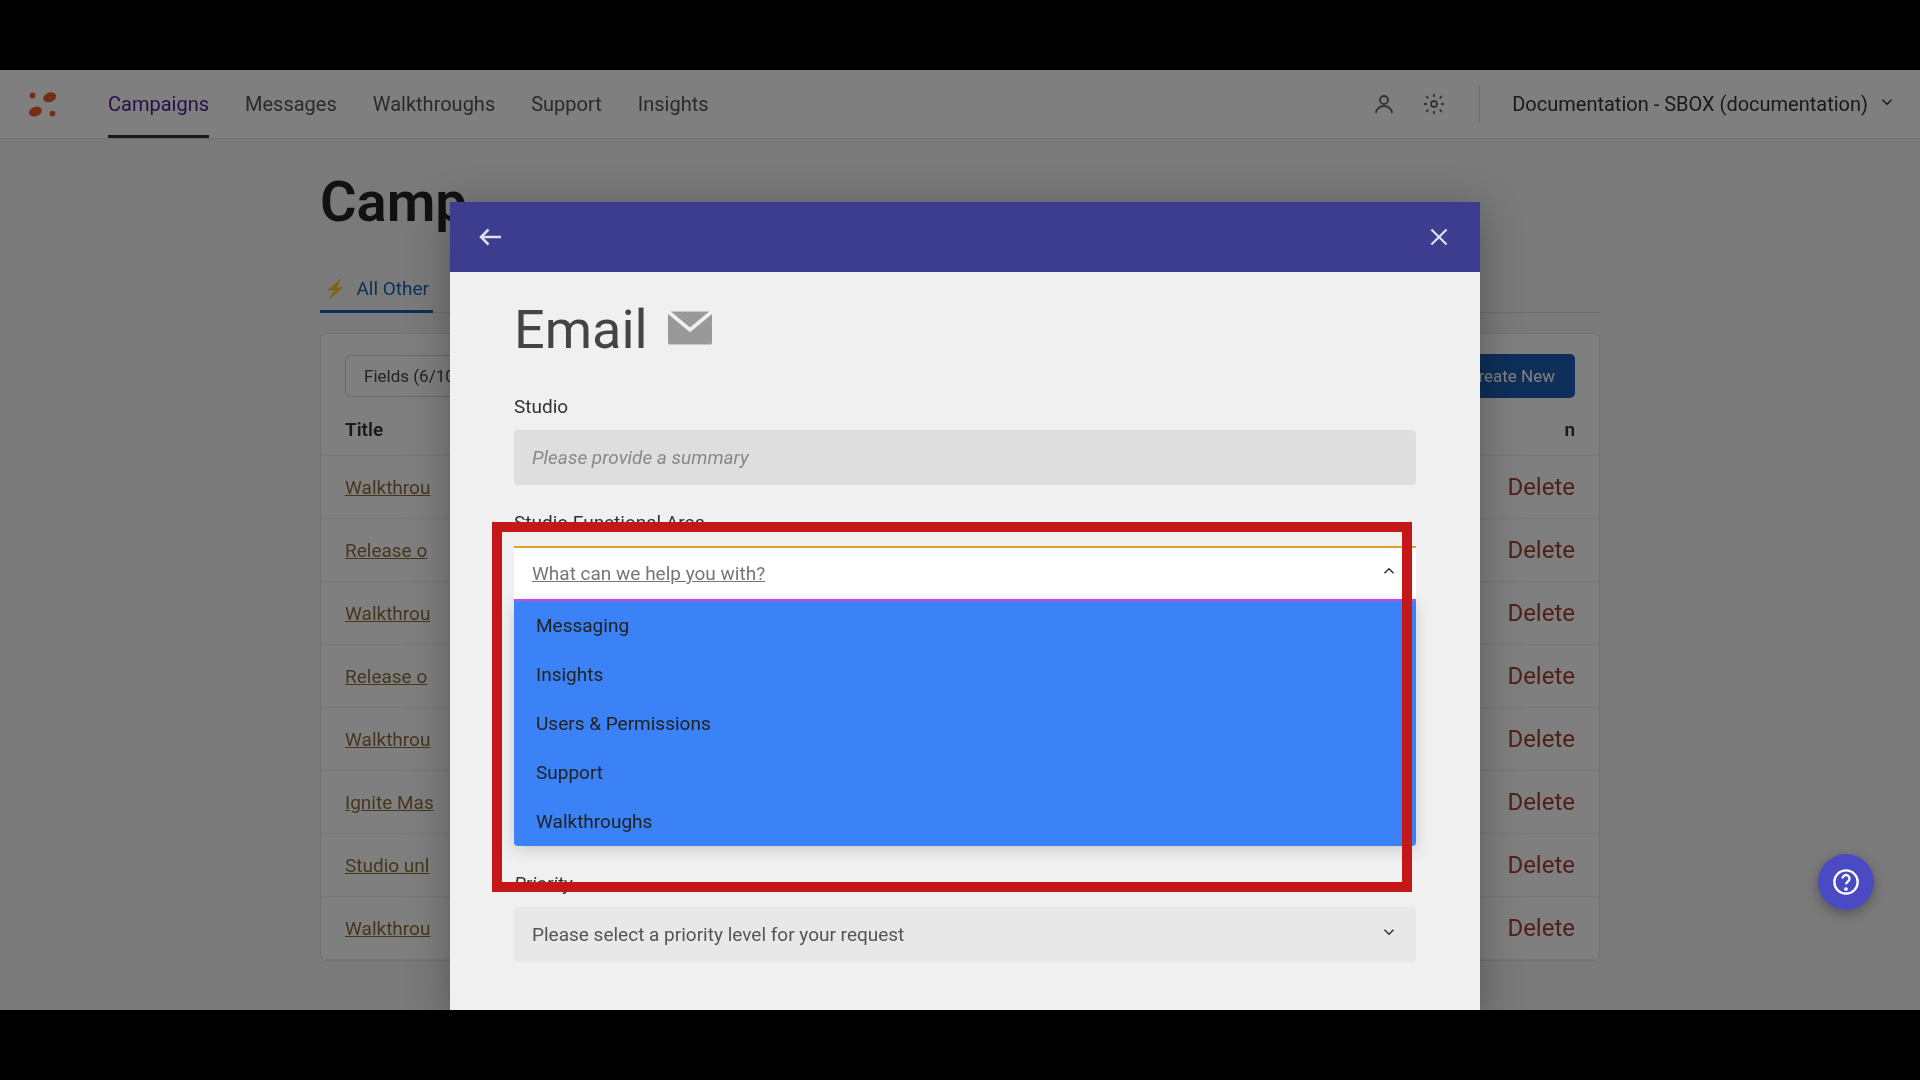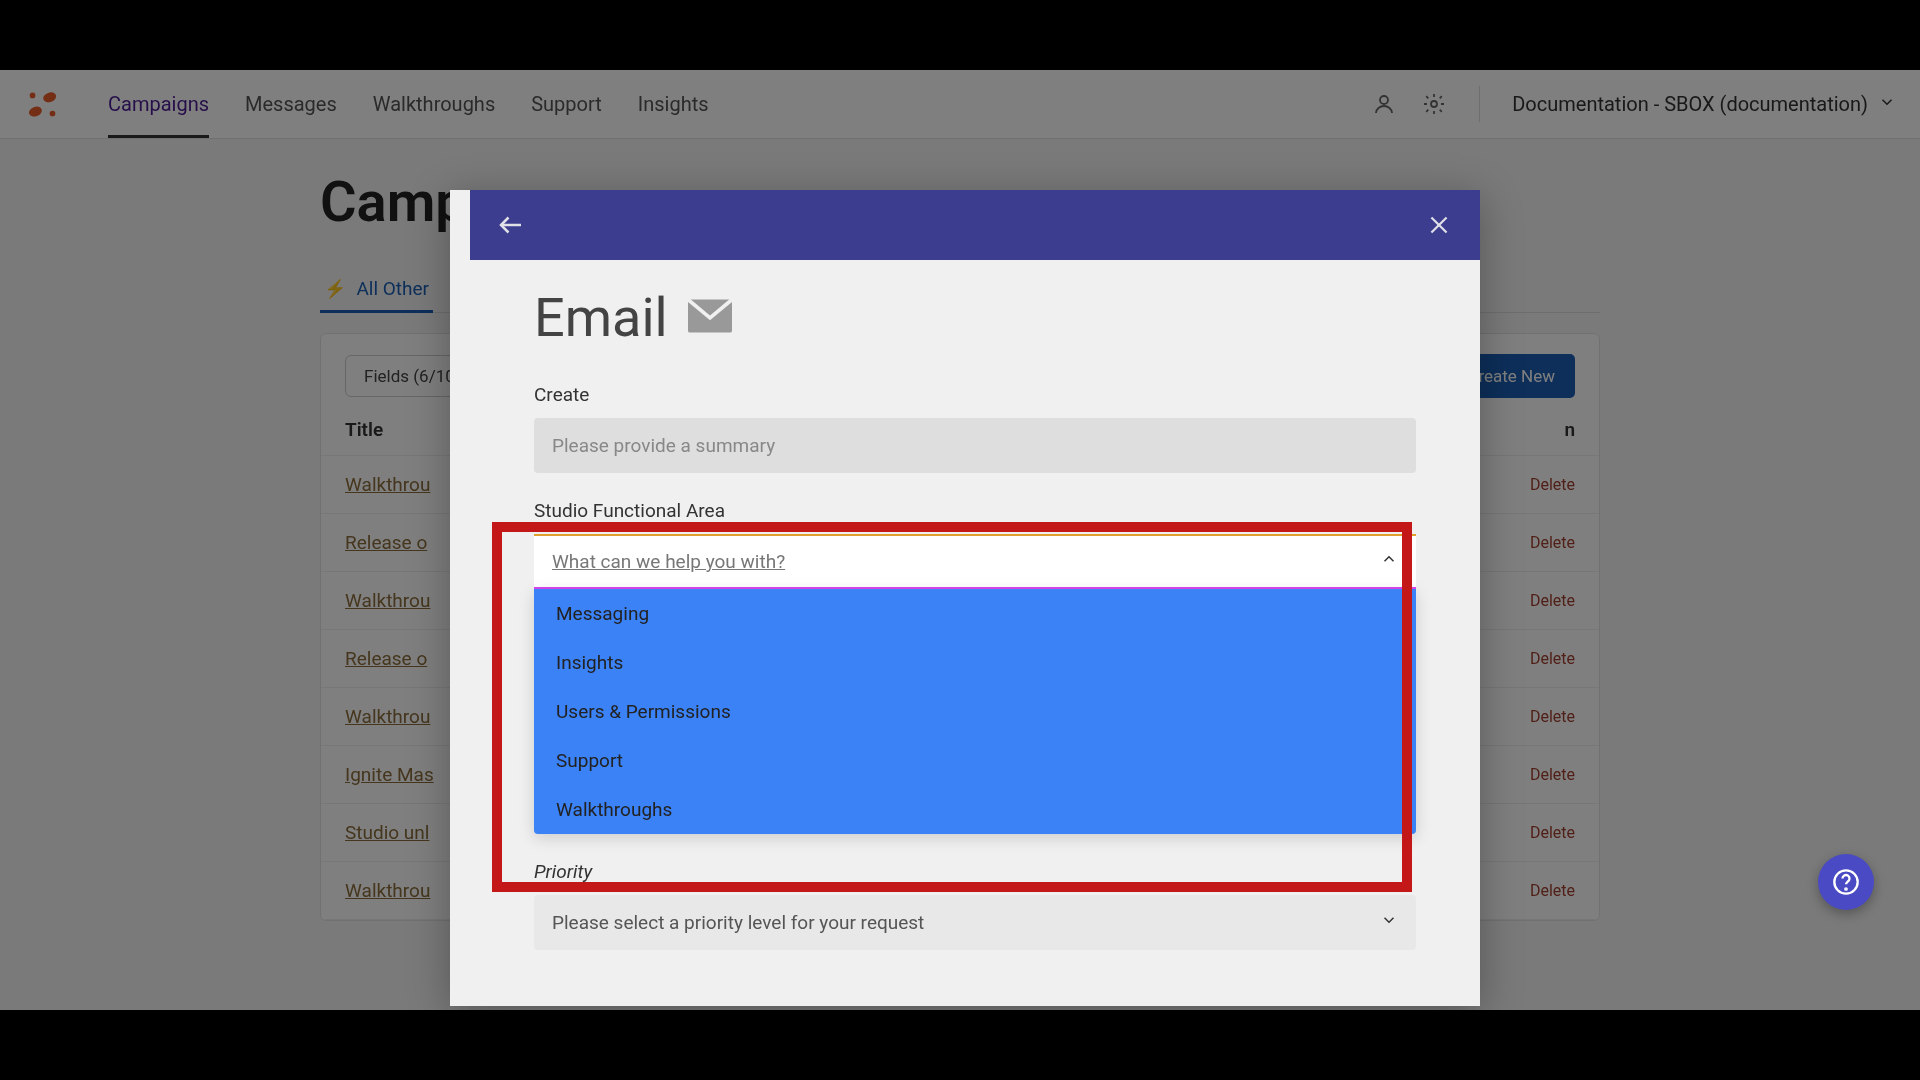--- a/index.html
+++ b/index.html
@@ -35,36 +35,36 @@
   .fields-pill { border: 1px solid #ccc; border-radius: 6px; padding: 10px 18px; font-size: 17px; color: #444; display: flex; align-items: center; gap: 10px; cursor: pointer; }
   .btn-primary { margin-left: auto; background: #1a5fb4; color: #fff; border: none; border-radius: 5px; padding: 12px 20px; font-size: 17px; cursor: pointer; }
   
   .table-head { display: flex; padding: 0 24px 14px 24px; border-bottom: 1px solid #eee; }
   .th { font-size: 19px; font-weight: 600; color: #333; }
   .th-title { flex: 1; }
   .th-action { width: 120px; text-align: right; }
   
   .row { display: flex; align-items: center; padding: 17px 24px; border-bottom: 1px solid #eee; }
   .row-title { flex: 1; color: #8a6d3b; text-decoration: underline; font-size: 19px; cursor: pointer; }
-  .row-delete { width: 120px; text-align: right; color: #a04030; font-size: 16px; cursor: pointer; }
+  .row-delete { width: 120px; text-align: right; color: #a04030; font-size: 24px; cursor: pointer; }
   
   
   .dim { position: absolute; inset: 0; background: rgba(0,0,0,0.5); pointer-events: none; }
   
   
-  .modal { position: absolute; top: 120px; left: 450px; width: 1030px; background: #f0f0f0; box-shadow: 0 8px 40px rgba(0,0,0,0.3); padding-left: 20px; }
+  .modal { position: absolute; top: 132px; left: 450px; width: 1030px; background: #f0f0f0; box-shadow: 0 8px 40px rgba(0,0,0,0.3); }
   .modal-header { height: 70px; background: #3d3d8f; display: flex; align-items: center; padding: 0 26px; }
   .modal-back { color: #e0e0e8; cursor: pointer; width: 30px; height: 30px; display:flex; align-items:center; }
   .modal-close { margin-left: auto; color: #e0e0e8; cursor: pointer; width: 30px; height: 30px; display:flex; align-items:center; justify-content:center;}
   .modal-body { padding: 26px 64px 30px 64px; }
   .modal-title-row { display: flex; align-items: center; gap: 20px; margin-bottom: 34px; }
   .modal-title { font-size: 54px; font-weight: 400; color: #444; }
   .mail-icon { color: #888; }
   .field-label { font-size: 19px; color: #333; margin-bottom: 12px; }
-  .text-input { width: 100%; background: #dedede; border: none; border-radius: 4px; padding: 16px 18px; font-size: 19px; color: #333; margin-bottom: 26px; }
+  .text-input { width: 100%; background: #dedede; border: none; border-radius: 4px; padding: 16px 18px; font-size: 19px; color: #333; margin-bottom: 26px; font-style: italic; }
   .text-input::placeholder { color: #888; }
   .select-box { width: 100%; background: #e8e8e8; border: none; border-radius: 4px; padding: 16px 18px; font-size: 19px; color: #333; margin-bottom: 26px; display: flex; align-items: center; justify-content: space-between; cursor: pointer; }
   .select-placeholder { color: #555; }
   
   
   .highlight-box { position: absolute; border: 10px solid #c41818; pointer-events: none; }
   
   
   .fa-section { position: relative; margin-bottom: 26px; }
   .fa-trigger { width: 100%; background: #fff; border: none; border-top: 2px solid #e0a030; border-bottom: 2px solid #d946ef; padding: 14px 18px; font-size: 19px; color: #777; text-decoration: underline; display: flex; align-items: center; justify-content: space-between; cursor: pointer; }
@@ -203,21 +203,21 @@
       <div class="modal-title-row">
         <div class="modal-title">Email</div>
         <span class="mail-icon">
           <svg width="44" height="34" viewBox="0 0 24 18" fill="#999">
               <rect x="0" y="0" width="24" height="18" rx="1"></rect>
               <polyline points="0,0 12,10 24,0" fill="none" stroke="#f0f0f0" stroke-width="2"></polyline>
             </svg>
         </span>
       </div>
 
-      <div class="field-label">Create</div>
+      <div class="field-label">Studio</div>
       <input class="text-input" placeholder="Please provide a summary" style="">
 
       
       <div class="fa-section">
         <div class="field-label">Studio Functional Area</div>
         <div class="fa-trigger">
           <span>What can we help you with?</span>
           <span>
             <svg width="18" height="18" viewBox="0 0 24 24" fill="none" stroke="#333" stroke-width="2">
                 <polyline points="6 15 12 9 18 15"></polyline>

